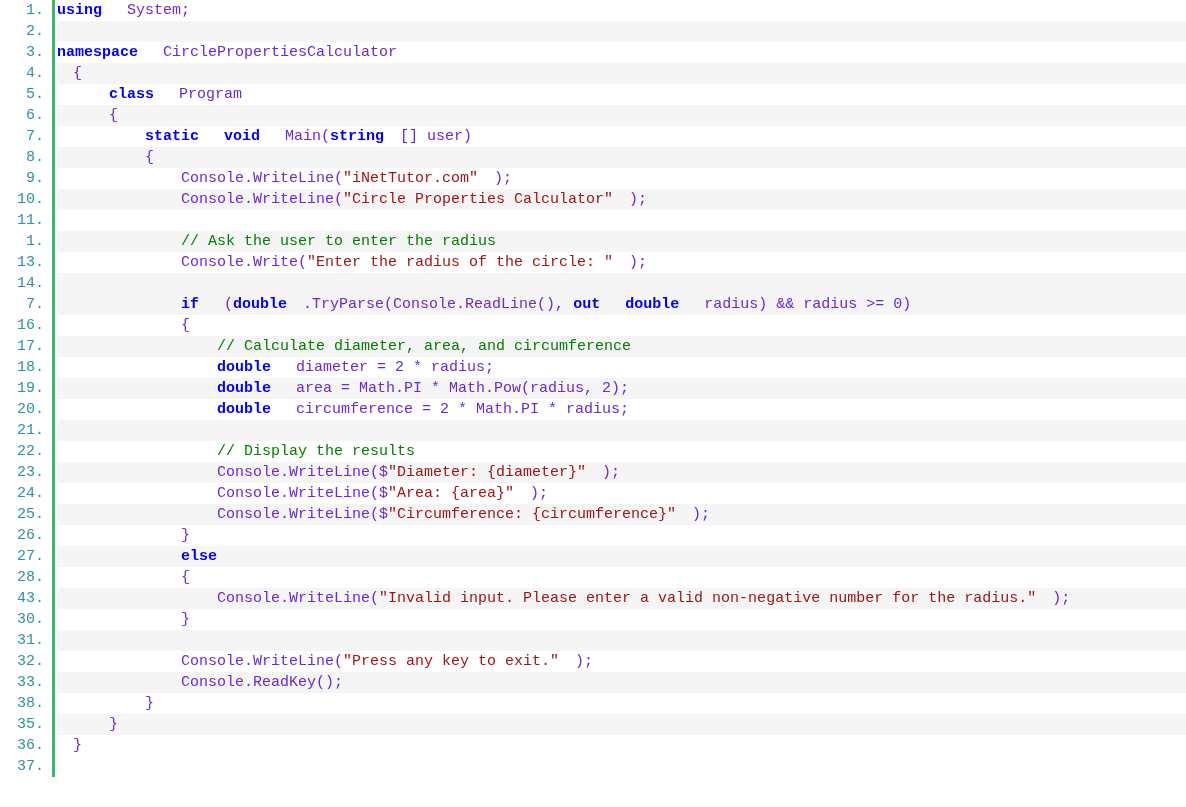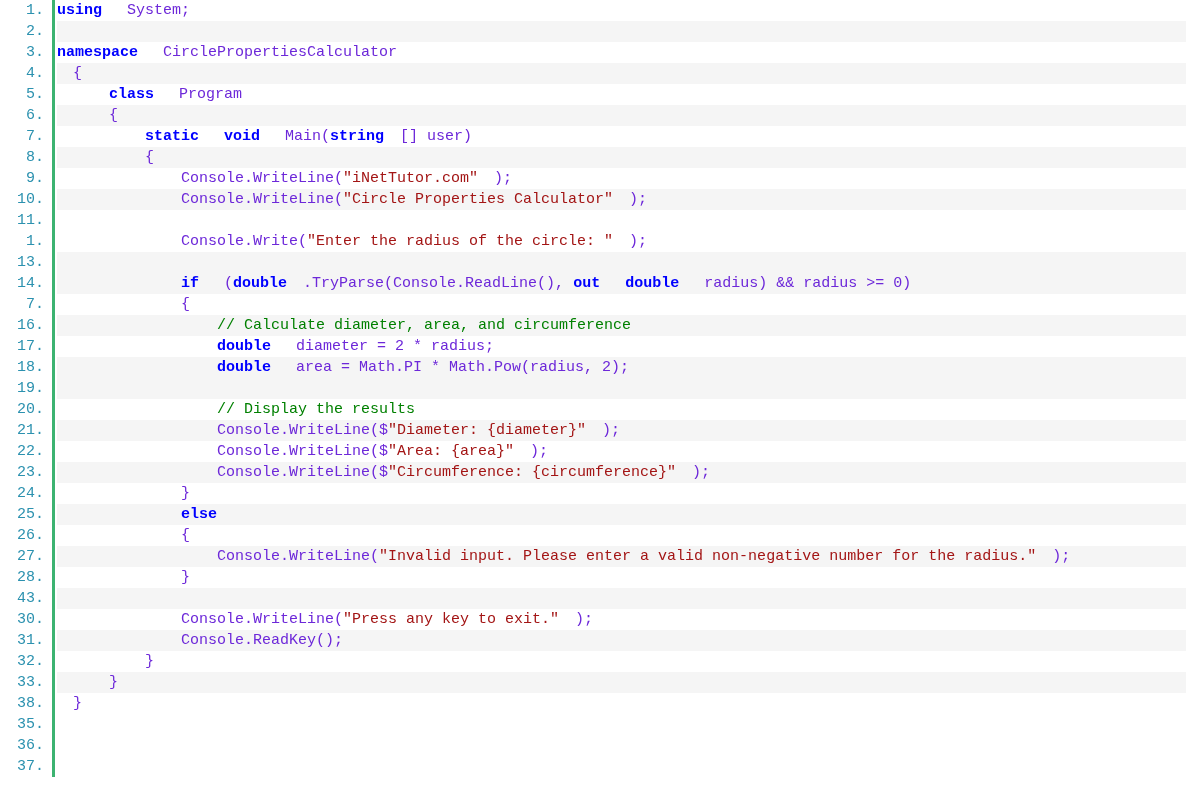--- a/index.html
+++ b/index.html
@@ -101,27 +101,29 @@
       <div class="code-line alt">&nbsp;</div>
       <div class="code-line"><span class="kw">namespace</span><span class="txt"> CirclePropertiesCalculator</span></div>
       <div class="code-line alt"><span class="txt">{</span></div>
       <div class="code-line"><span class="txt">    </span><span class="kw">class</span><span class="txt"> Program</span></div>
       <div class="code-line alt"><span class="txt">    {</span></div>
       <div class="code-line"><span class="txt">        </span><span class="kw">static</span><span class="txt"> </span><span class="kw">void</span><span class="txt"> Main(</span><span class="kw">string</span><span class="txt">[] user)</span></div>
       <div class="code-line alt"><span class="txt">        {</span></div>
       <div class="code-line"><span class="txt">            Console.WriteLine(</span><span class="str">"iNetTutor.com"</span><span class="txt">);</span></div>
       <div class="code-line alt"><span class="txt">            Console.WriteLine(</span><span class="str">"Circle Properties Calculator"</span><span class="txt">);</span></div>
       <div class="code-line">&nbsp;</div>
+      <div class="code-line alt"><span class="txt">            </span><span class="com">// Ask the user to enter the radius</span></div>
       <div class="code-line"><span class="txt">            Console.Write(</span><span class="str">"Enter the radius of the circle: "</span><span class="txt">);</span></div>
       <div class="code-line alt">&nbsp;</div>
       <div class="code-line alt"><span class="txt">            </span><span class="kw">if</span><span class="txt"> (</span><span class="kw">double</span><span class="txt">.TryParse(Console.ReadLine(), </span><span class="kw">out</span><span class="txt"> </span><span class="kw">double</span><span class="txt"> radius) &amp;&amp; radius &gt;= 0)</span></div>
       <div class="code-line"><span class="txt">            {</span></div>
       <div class="code-line alt"><span class="txt">                </span><span class="com">// Calculate diameter, area, and circumference</span></div>
       <div class="code-line"><span class="txt">                </span><span class="kw">double</span><span class="txt"> diameter = 2 * radius;</span></div>
       <div class="code-line alt"><span class="txt">                </span><span class="kw">double</span><span class="txt"> area = Math.PI * Math.Pow(radius, 2);</span></div>
+      <div class="code-line"><span class="txt">                </span><span class="kw">double</span><span class="txt"> circumference = 2 * Math.PI * radius;</span></div>
       <div class="code-line alt">&nbsp;</div>
       <div class="code-line"><span class="txt">                </span><span class="com">// Display the results</span></div>
       <div class="code-line alt"><span class="txt">                Console.WriteLine($</span><span class="str">"Diameter: {diameter}"</span><span class="txt">);</span></div>
       <div class="code-line"><span class="txt">                Console.WriteLine($</span><span class="str">"Area: {area}"</span><span class="txt">);</span></div>
       <div class="code-line alt"><span class="txt">                Console.WriteLine($</span><span class="str">"Circumference: {circumference}"</span><span class="txt">);</span></div>
       <div class="code-line"><span class="txt">            }</span></div>
       <div class="code-line alt"><span class="txt">            </span><span class="kw">else</span></div>
       <div class="code-line"><span class="txt">            {</span></div>
       <div class="code-line alt"><span class="txt">                Console.WriteLine(</span><span class="str">"Invalid input. Please enter a valid non-negative number for the radius."</span><span class="txt">);</span></div>
       <div class="code-line"><span class="txt">            }</span></div>

